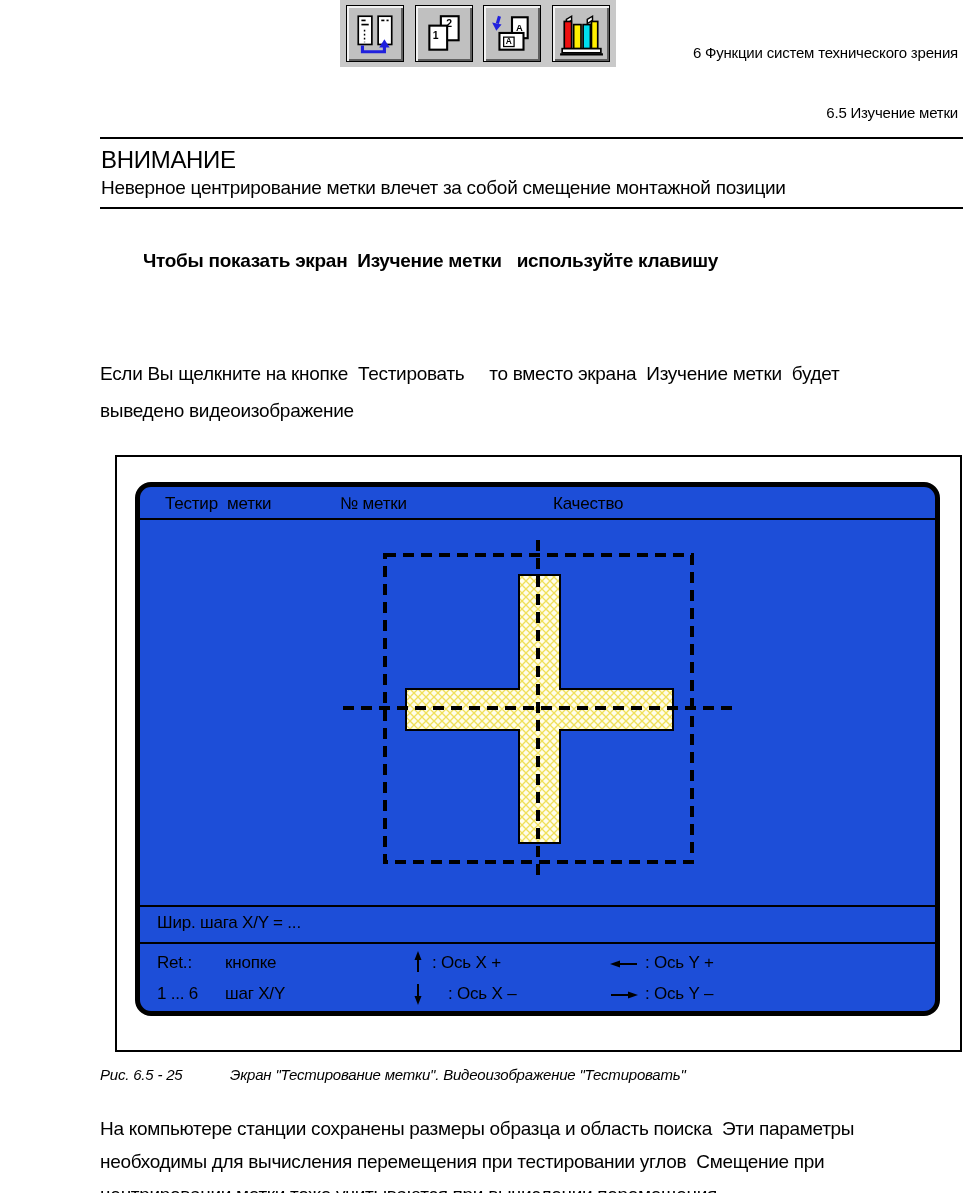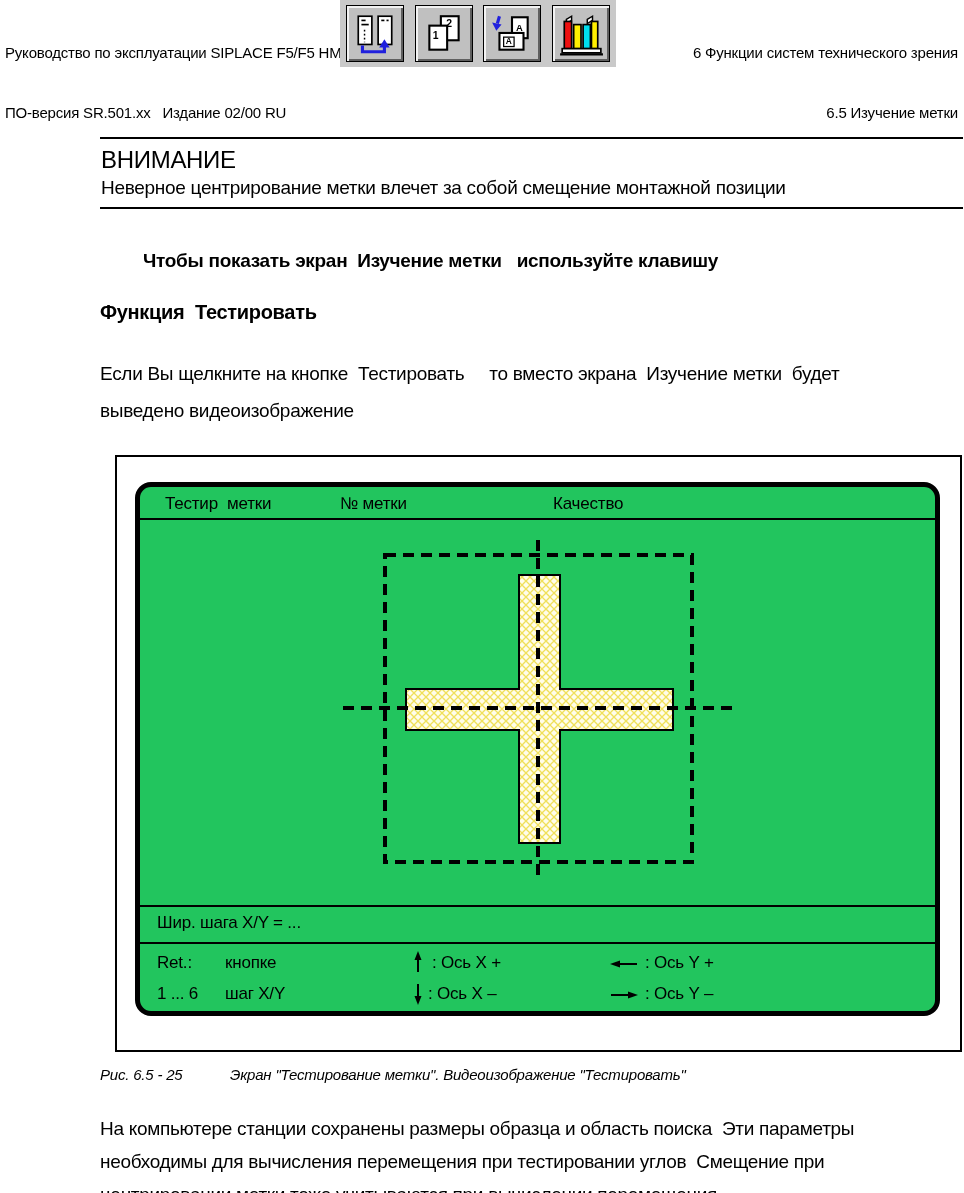--- a/index.html
+++ b/index.html
@@ -44,40 +44,36 @@
   .intro { position: absolute; left: 143px; top: 250px; font-size: 19px; letter-spacing: -0.3px; white-space: pre-wrap; font-weight: bold; }
   .func-heading { position: absolute; left: 100px; top: 301px; font-size: 20px; font-weight: bold; letter-spacing: -0.3px; white-space: pre-wrap; }
   .para1 { position: absolute; left: 100px; top: 355px; width: 860px; font-size: 19px; line-height: 37px; letter-spacing: -0.3px; white-space: pre-wrap; }
   
   .fig-outer {
     position: absolute; left: 115px; top: 455px; width: 847px; height: 597px;
     border: 2px solid #000; background: #fff;
   }
   .screen {
     position: absolute; left: 135px; top: 482px; width: 805px; height: 534px;
-    border: 5px solid #000; border-radius: 16px; background: #22c55e;
+    border: 5px solid #000; border-radius: 16px; background: #1d4ed8;
   }
   .screen .txt { position: absolute; font-size: 17px; letter-spacing: -0.2px; white-space: pre; }
   .scr-divider { position: absolute; left: 0; width: 795px; height: 2px; background: #000; }
   .video-svg { position: absolute; left: 0; top: 0; }
   .legend-arrow { position: absolute; }
   
   .caption { position: absolute; left: 100px; top: 1066px; font-size: 15px; font-style: italic; letter-spacing: -0.2px; }
   .caption .cap-text { position: absolute; left: 130px; top: 0; white-space: pre; }
   .para2 { position: absolute; left: 100px; top: 1112px; width: 875px; font-size: 19px; line-height: 33px; letter-spacing: -0.3px; white-space: pre-wrap; }
 </style>
 </head>
 <body>
 
 <div class="page">
 
-  <div class="hdr-left">
-    <div>Руководство по эксплуатации SIPLACE F5/F5 HM</div>
-    <div>ПО-версия SR.501.xx   Издание 02/00 RU</div>
-  </div>
   <div class="hdr-right">
     <div>6 Функции систем технического зрения</div>
     <div>6.5 Изучение метки</div>
   </div>
 
   <div class="toolbar">
     <div class="tool-btn">
       <svg width="46" height="46" viewBox="0 0 44 44">
         <rect x="6" y="5" width="13" height="27" fill="#fff" stroke="#000" stroke-width="1.6"></rect>
         <rect x="25" y="5" width="13" height="27" fill="#fff" stroke="#000" stroke-width="1.6"></rect>
@@ -122,21 +118,20 @@
       </svg>
     </div>
   </div>
 
   <div class="rule" style="top:137px"></div>
   <div class="attn-title">ВНИМАНИЕ</div>
   <div class="attn-text">Неверное центрирование метки влечет за собой смещение монтажной позиции</div>
   <div class="rule" style="top:207px"></div>
 
   <div class="intro">Чтобы показать экран  Изучение метки   используйте клавишу</div>
-  <div class="func-heading">Функция  Тестировать</div>
   <div class="para1">Если Вы щелкните на кнопке  Тестировать     то вместо экрана  Изучение метки  будет
 выведено видеоизображение</div>
 
   <div class="fig-outer"></div>
   <div class="screen">
 
     <div class="txt" style="left:25px; top:7px">Тестир  метки</div>
     <div class="txt" style="left:200px; top:7px">№ метки</div>
     <div class="txt" style="left:413px; top:7px">Качество</div>
     <div class="scr-divider" style="top:31px"></div>
@@ -173,21 +168,21 @@
       <polygon points="0,6 10,2.5 10,9.5" fill="#000"></polygon>
     </svg>
     <div class="txt" style="left:505px; top:466px">: Ось Y +</div>
 
     <div class="txt" style="left:17px;  top:497px">1 ... 6</div>
     <div class="txt" style="left:85px;  top:497px">шаг X/Y</div>
     <svg class="legend-arrow" style="left:272px; top:496px" width="12" height="22" viewBox="0 0 12 22">
       <line x1="6" y1="1" x2="6" y2="16" stroke="#000" stroke-width="2"></line>
       <polygon points="6,22 2.5,13 9.5,13" fill="#000"></polygon>
     </svg>
-    <div class="txt" style="left:288px; top:497px">: Ось X –</div>
+    <div class="txt" style="left:308px; top:497px">: Ось X –</div>
     <svg class="legend-arrow" style="left:470px; top:502px" width="28" height="12" viewBox="0 0 28 12">
       <line x1="1" y1="6" x2="21" y2="6" stroke="#000" stroke-width="2"></line>
       <polygon points="28,6 18,2.5 18,9.5" fill="#000"></polygon>
     </svg>
     <div class="txt" style="left:505px; top:497px">: Ось Y –</div>
   </div>
 
   <div class="caption">
     <span>Рис. 6.5 - 25</span>
     <span class="cap-text">Экран "Тестирование метки". Видеоизображение "Тестировать"</span>

